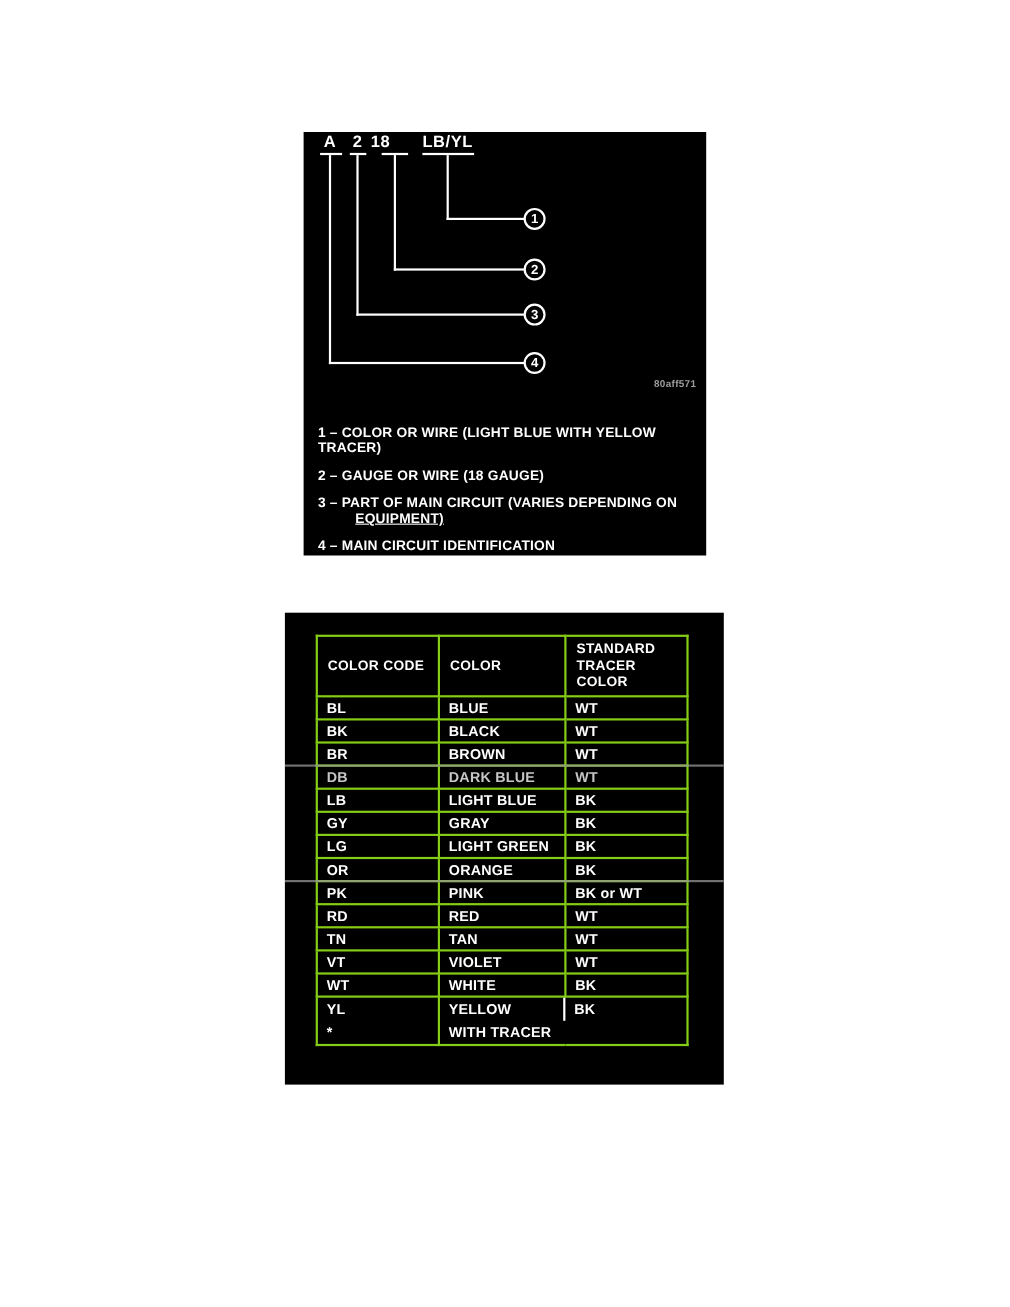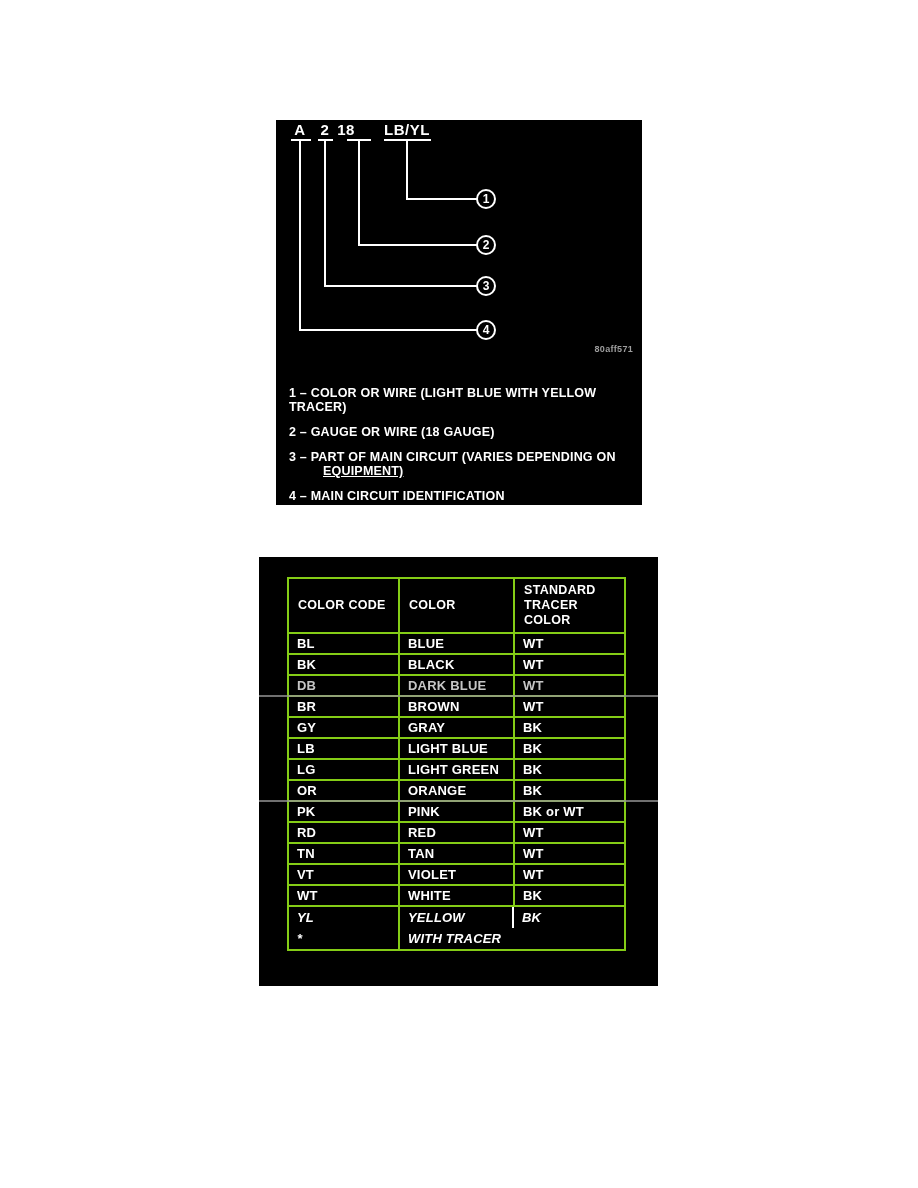--- a/index.html
+++ b/index.html
@@ -48,21 +48,21 @@
   .tbl-wrap{position:absolute;left:28px;top:20px;}
   table{border-collapse:collapse;background:#000;color:#fff;table-layout:fixed;}
   col.c1{width:111px;}col.c2{width:115px;}col.c3{width:111px;}
   th,td{border:2px solid #84cc16;text-align:left;}
   th{font-size:12.5px;line-height:15px;vertical-align:middle;padding:4px 6px 4px 9px;letter-spacing:.3px;}
   thead tr{height:53px;}
   tbody tr.data-row{height:21px;padding-left:36px;}
   td{font-size:13px;line-height:19px;padding:0 4px 0 8px;vertical-align:middle;letter-spacing:.2px;}
   tr.faded td{color:#c6c6c6;}
   tr.footer-row{height:44px;}
-  tr.footer-row td{vertical-align:top;font-style:italic;}
+  tr.footer-row td{vertical-align:top;}
   tr.footer-row .line{height:21px;line-height:21px;}
   td.hide-right{border-right-style:hidden;}
   td.partial-left{position:relative;}
   td.partial-left::before{content:"";position:absolute;left:-2px;top:0;width:2px;height:21px;background:#fff;}
   .streak{position:absolute;left:0;width:100%;height:2px;background:rgba(150,150,150,.75);z-index:2;}
   #streak-1{top:138px;}
   #streak-2{top:243px;}
 </style>
 </head>
 <body>
@@ -126,38 +126,38 @@
         <tr class="data-row">
           <td>BL</td>
           <td>BLUE</td>
           <td>WT</td>
         </tr>
         <tr class="data-row">
           <td>BK</td>
           <td>BLACK</td>
           <td>WT</td>
         </tr>
+        <tr class="data-row">
+          <td>BR</td>
+          <td>BROWN</td>
+          <td>WT</td>
+        </tr>
         <tr class="data-row faded">
           <td>DB</td>
           <td>DARK BLUE</td>
           <td>WT</td>
         </tr>
         <tr class="data-row">
-          <td>BR</td>
-          <td>BROWN</td>
-          <td>WT</td>
+          <td>LB</td>
+          <td>LIGHT BLUE</td>
+          <td>BK</td>
         </tr>
         <tr class="data-row">
           <td>GY</td>
           <td>GRAY</td>
-          <td>BK</td>
-        </tr>
-        <tr class="data-row">
-          <td>LB</td>
-          <td>LIGHT BLUE</td>
           <td>BK</td>
         </tr>
         <tr class="data-row">
           <td>LG</td>
           <td>LIGHT GREEN</td>
           <td>BK</td>
         </tr>
         <tr class="data-row">
           <td>OR</td>
           <td>ORANGE</td>

